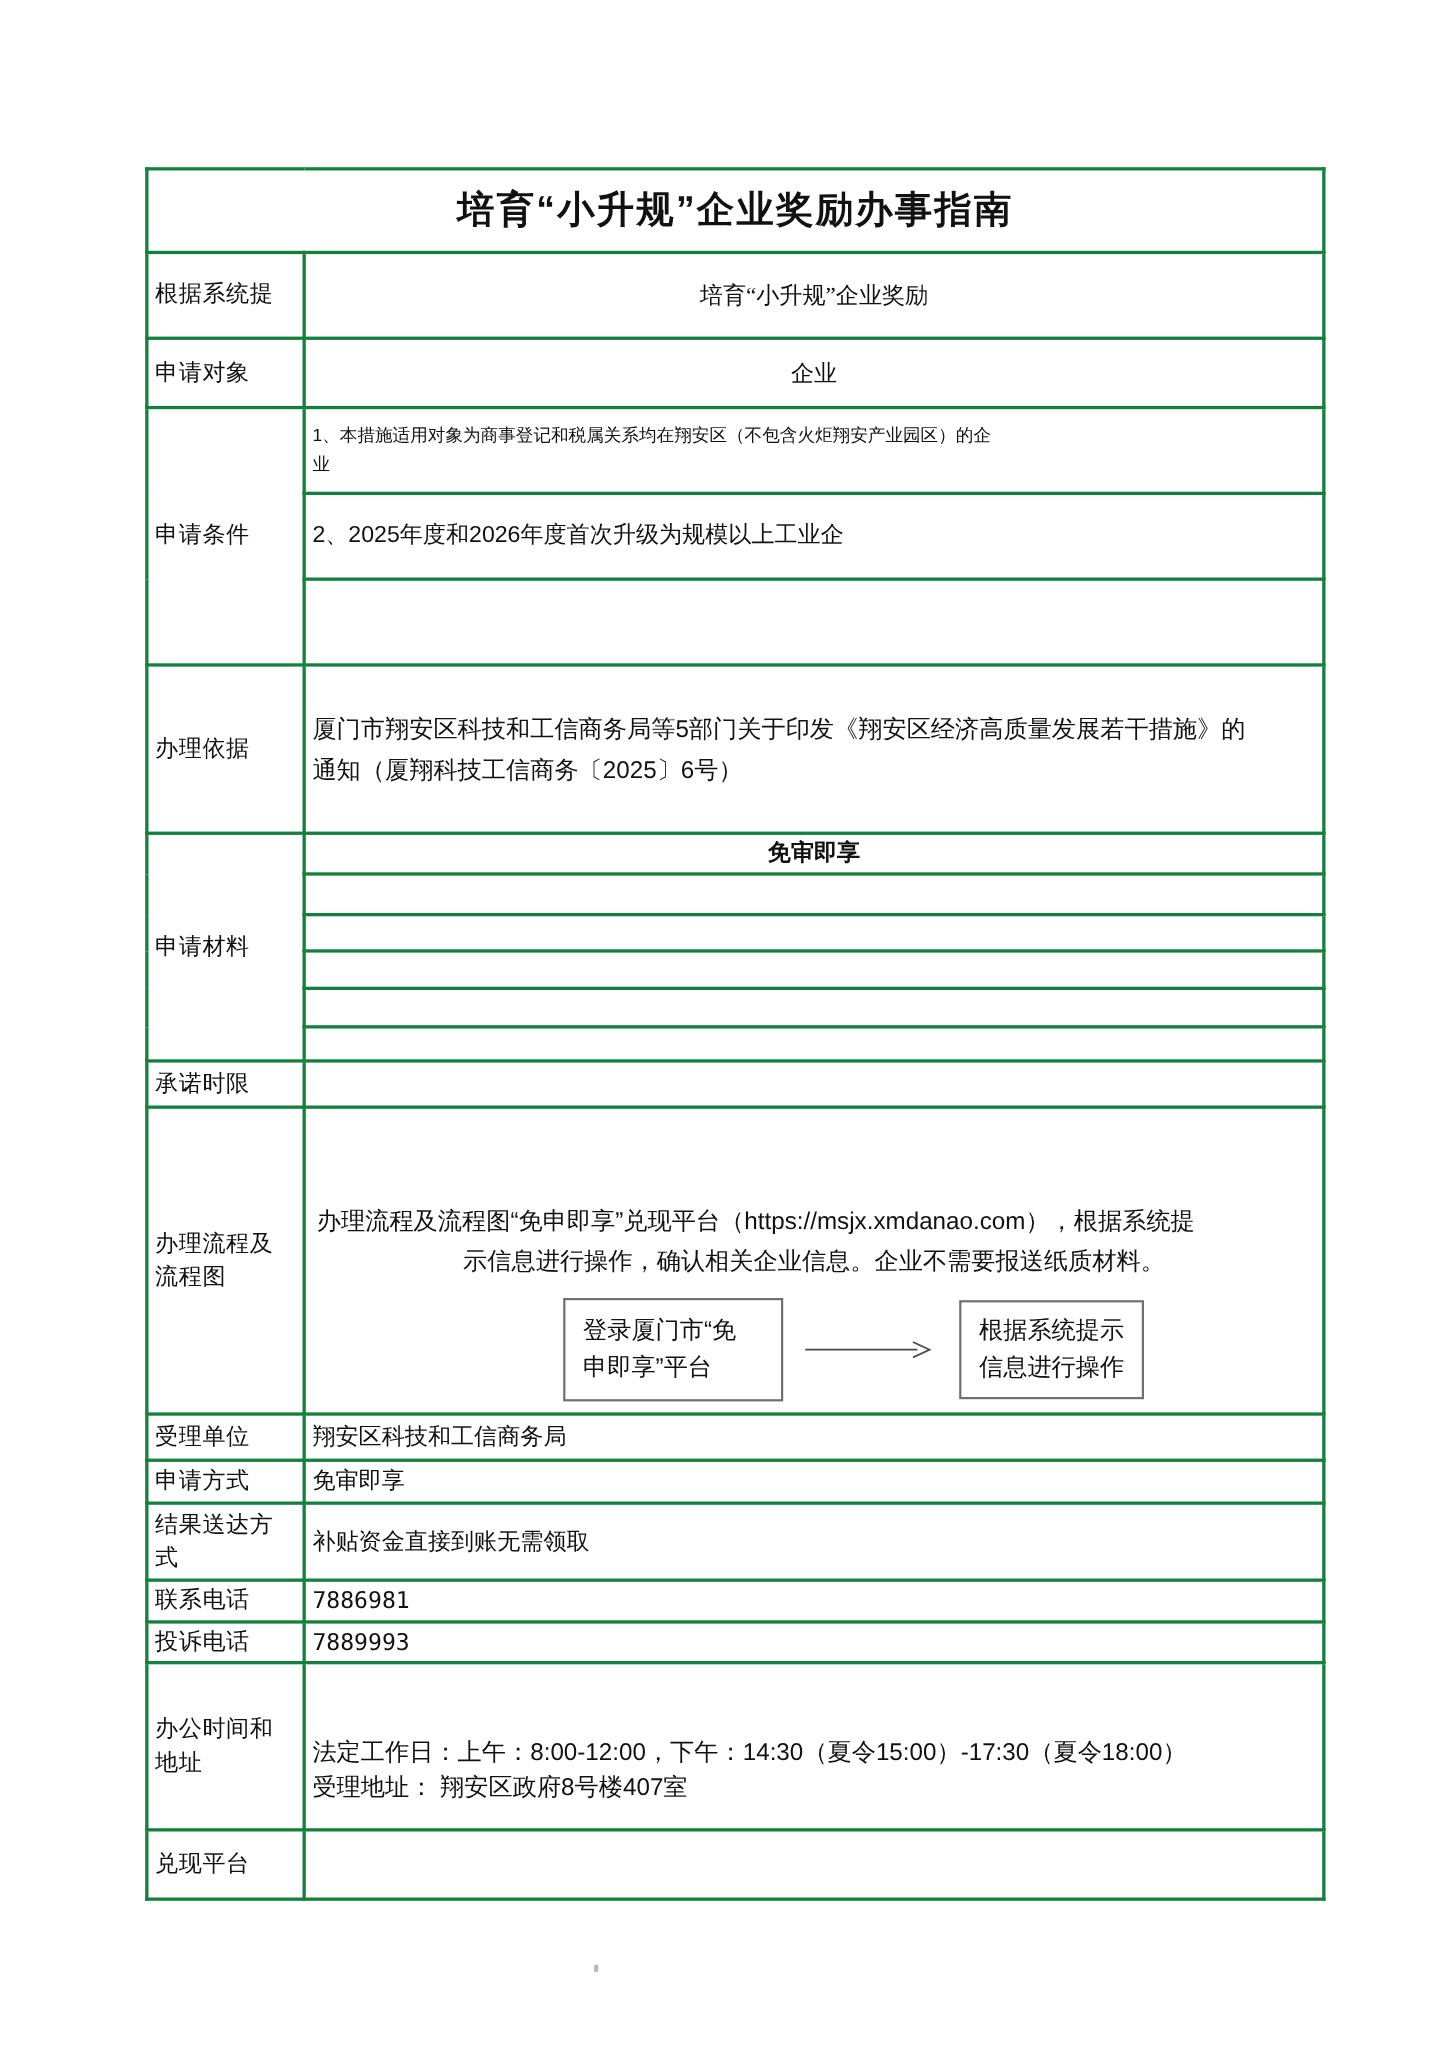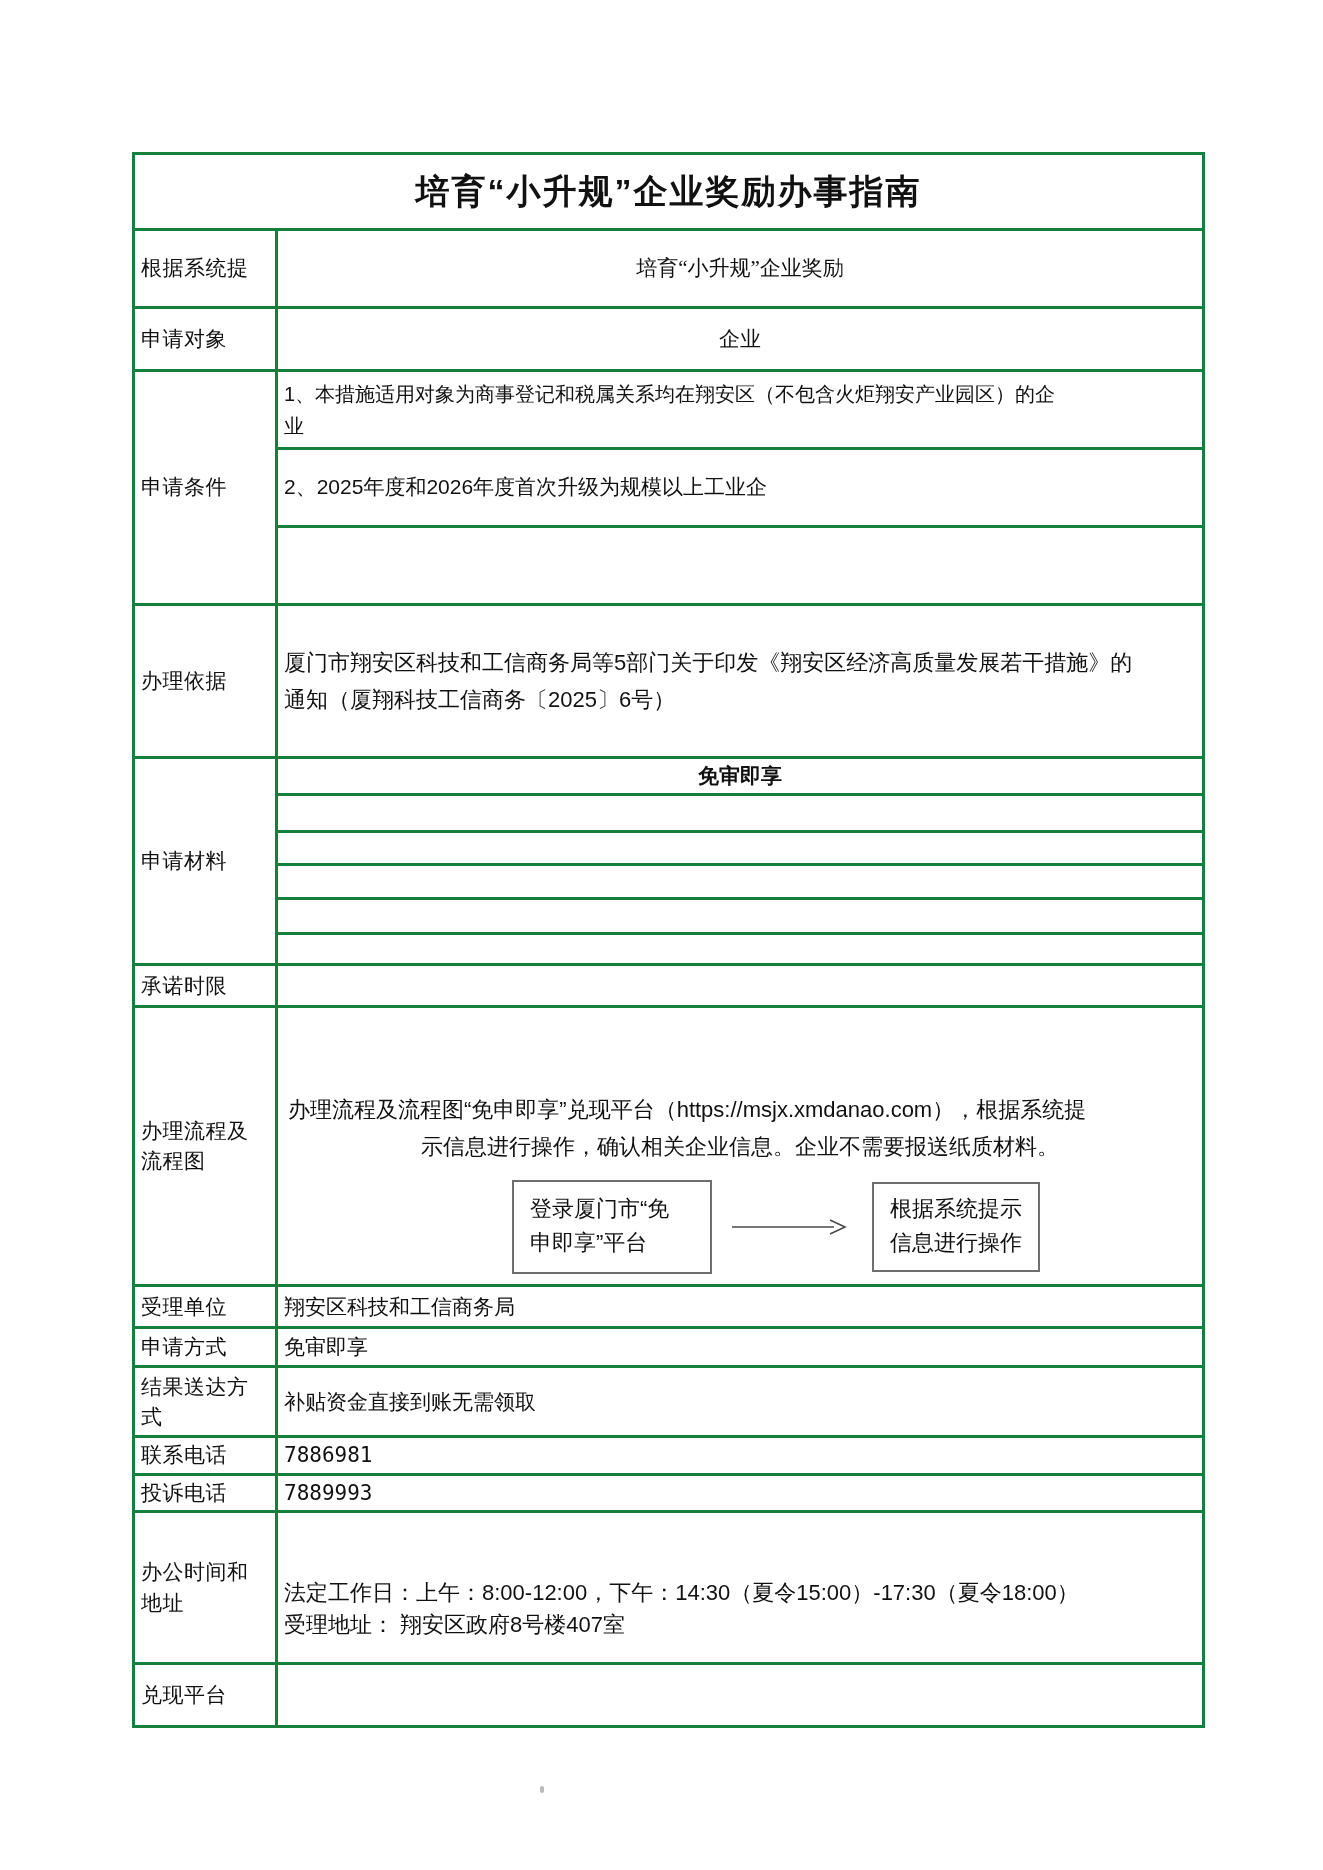--- a/index.html
+++ b/index.html
@@ -48,21 +48,21 @@
   tr.r-mat-e5 td{height:24px;}
   tr.r-promise td{height:35px;}
   tr.r-process td{height:272px;}
   tr.r-unit td{height:35px;}
   tr.r-method td{height:32px;}
   tr.r-delivery td{height:63px;}
   tr.r-phone td{height:28px;}
   tr.r-office td{height:145px;}
   tr.r-bus td{height:56px;}
 
-  .cond-text{font-size:20px;line-height:1.6;}
+  .cond-text{font-size:16px;line-height:1.6;}
   .basis-text{font-size:22px;line-height:1.7;}
   .mat-header{font-weight:bold;font-size:22px;text-align:center;}
 
   td.process-cell{padding:0;vertical-align:top;}
   .process-inner{padding-top:72px;}
   .flow-line1{font-size:22px;line-height:1.7;padding-left:4px;white-space:nowrap;}
   .flow-line2{font-size:22px;line-height:1.7;text-align:center;}
   .flowchart{display:flex;align-items:center;margin-top:14px;margin-left:72px;justify-content:center;}
   .flow-box{border:2px solid #6f6f6f;font-size:22px;line-height:1.55;background:#fff;}
   .flow-box.step1{width:172px;padding:10px 8px 12px 16px;text-align:left;}

